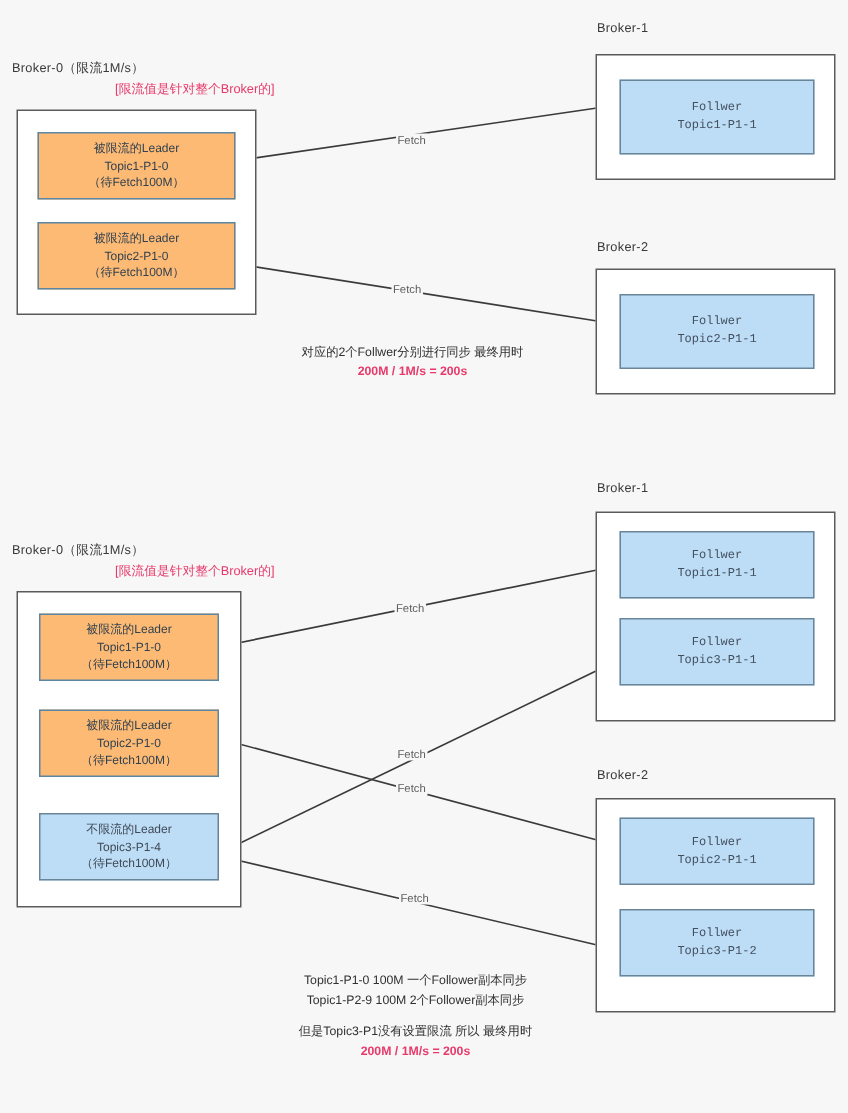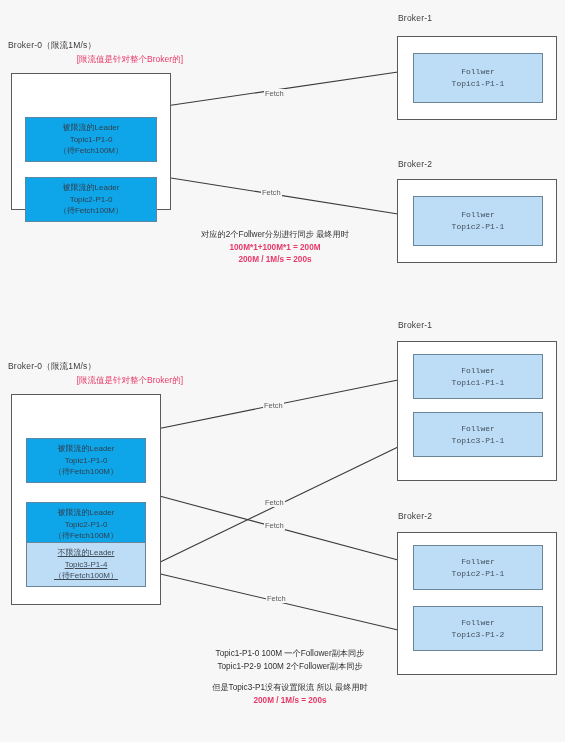--- a/index.html
+++ b/index.html
@@ -54,30 +54,28 @@
     flex-direction: column;
     align-items: center;
     justify-content: center;
     font-size: 8px;
     line-height: 1.45;
     color: #3f4a55;
     text-align: center;
     white-space: nowrap;
   }
   .node-leader {
-    background: #0ea5e9;
+    background: #fdba74;
     border-color: #5d86a3;
     color: #31414f;
-    margin-top: 29px;
   }
   .node-leader-free {
     background: #bddcf6;
     border-color: #6b8598;
     color: #3f4a55;
-    text-decoration: underline;
   }
   .node-follower {
     background: #bddcf6;
     border-color: #6b8598;
     color: #42505e;
     font-family: Liberation Mono, monospace;
   }
   .fetch-label {
     position: absolute;
     font-size: 7.5px;
@@ -161,21 +159,20 @@
       <span>Follwer</span>
       <span>Topic2-P1-1</span>
     </div>
   </div>
 
   <div class="fetch-label" style="left:264px; top:89px;">Fetch</div>
   <div class="fetch-label" style="left:261px; top:188px;">Fetch</div>
 
   <div class="note-block" style="left:160px; top:229px; width:230px;">
     <div class="note-line">对应的2个Follwer分别进行同步 最终用时</div>
-    <div class="note-line-red">100M*1+100M*1 = 200M</div>
     <div class="note-line-red">200M / 1M/s =  200s</div>
   </div>
 
   <div class="broker-title" style="left:8px; top:361px; width:175px;">Broker-0（限流1M/s）</div>
   <div class="broker-note" style="left:8px; top:375px; width:175px;">[限流值是针对整个Broker的]</div>
 
   <div class="broker-box" style="left:11px; top:394px; width:150px; height:211px;">
     <div class="node node-leader" style="left:14px; top:14px; width:120px; height:45px;">
       <span>被限流的Leader</span>
       <span>Topic1-P1-0</span>
@@ -215,21 +212,21 @@
       <span>Follwer</span>
       <span>Topic3-P1-2</span>
     </div>
   </div>
 
   <div class="fetch-label" style="left:263px; top:401px;">Fetch</div>
   <div class="fetch-label" style="left:264px; top:498px;">Fetch</div>
   <div class="fetch-label" style="left:264px; top:521px;">Fetch</div>
   <div class="fetch-label" style="left:266px; top:594px;">Fetch</div>
 
-  <div class="note-block" style="left:150px; top:648px; width:280px;">
+  <div class="note-block" style="left:137px; top:648px; width:280px;">
     <div class="note-line-plain">Topic1-P1-0 100M  一个Follower副本同步</div>
     <div class="note-line-plain">Topic1-P2-9 100M 2个Follower副本同步</div>
     <div class="note-gap"></div>
     <div class="note-line">但是Topic3-P1没有设置限流 所以 最终用时</div>
     <div class="note-line-red">200M /  1M/s = 200s</div>
   </div>
 
 </div>
 
 </body></html>

